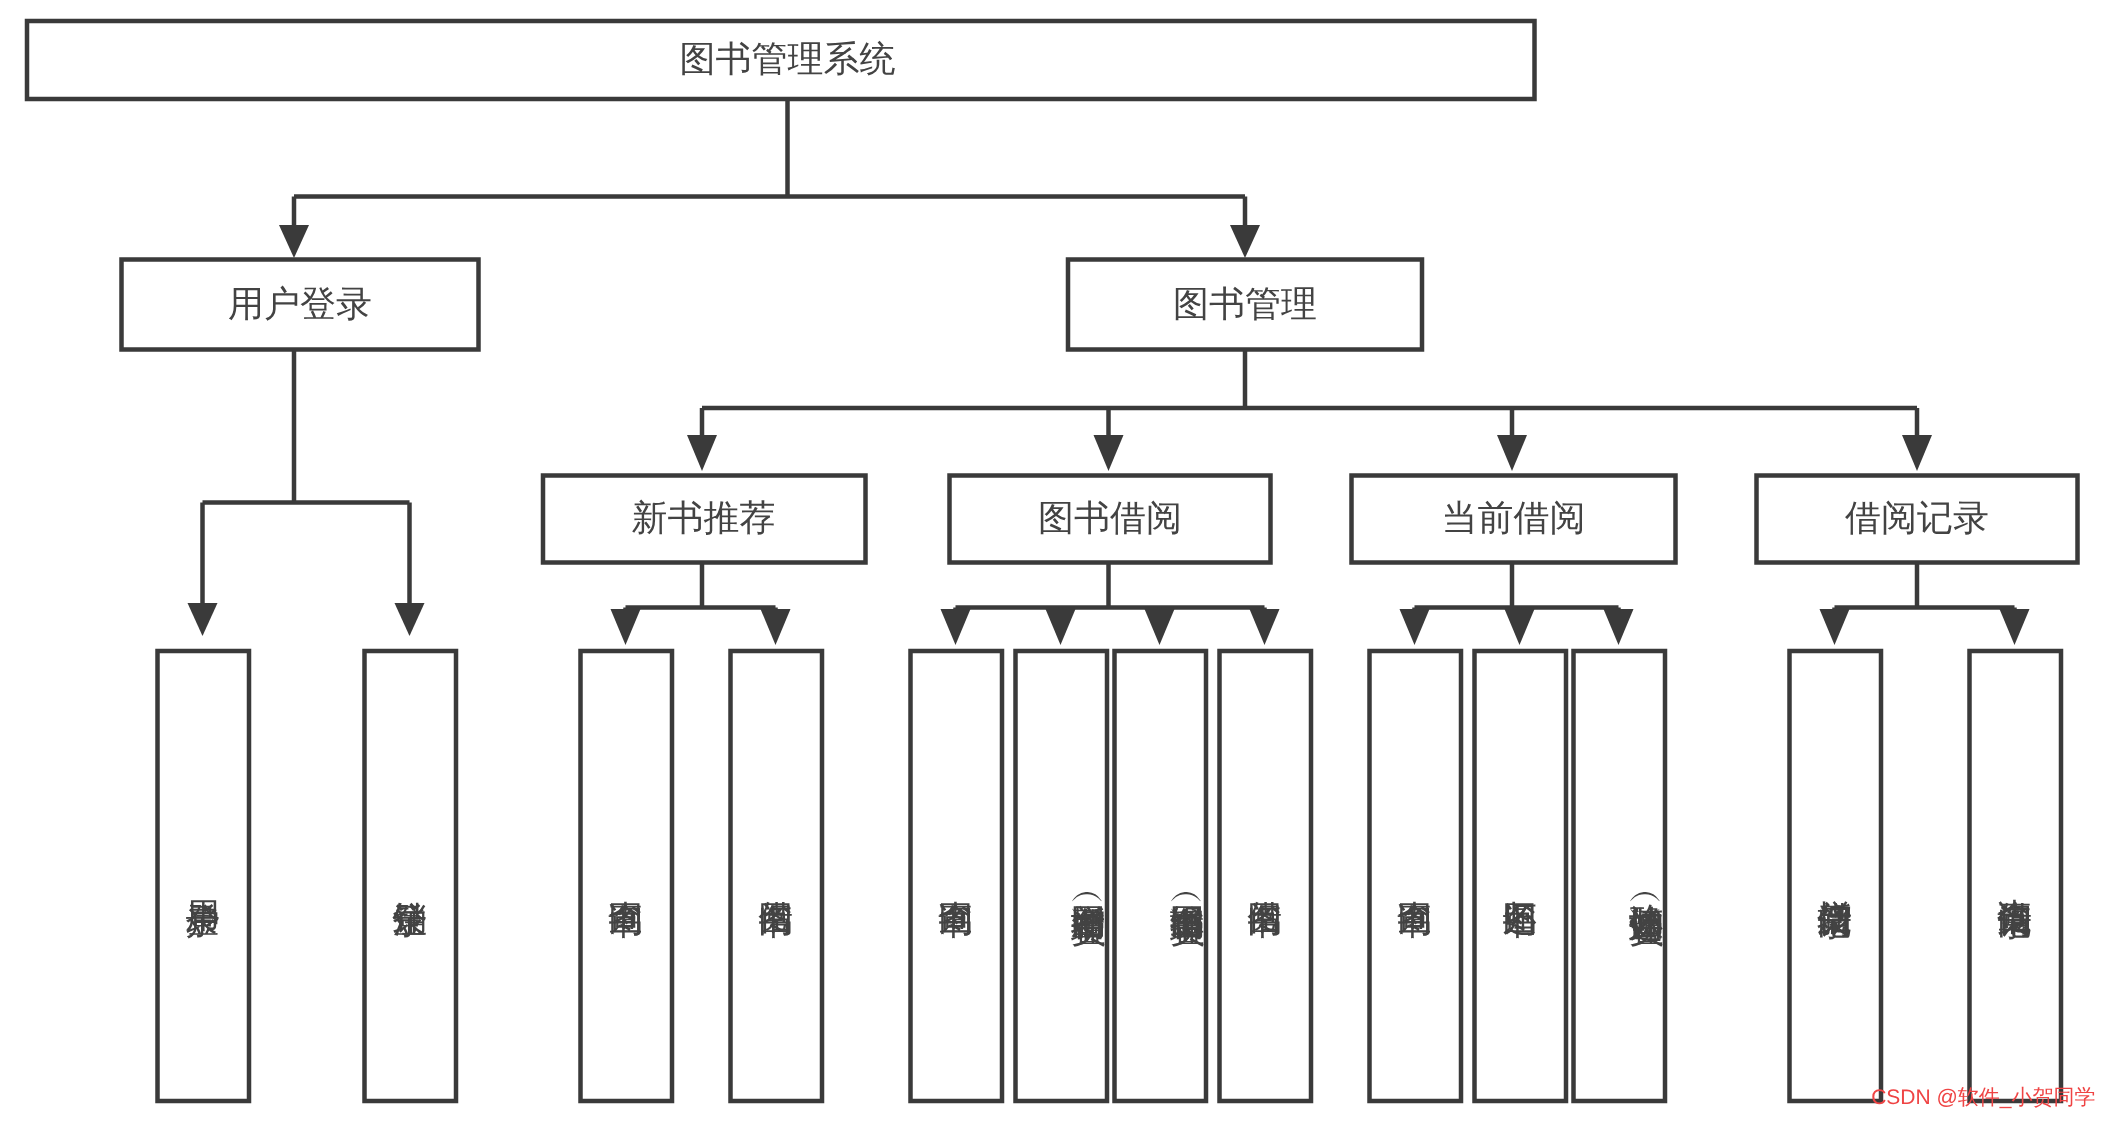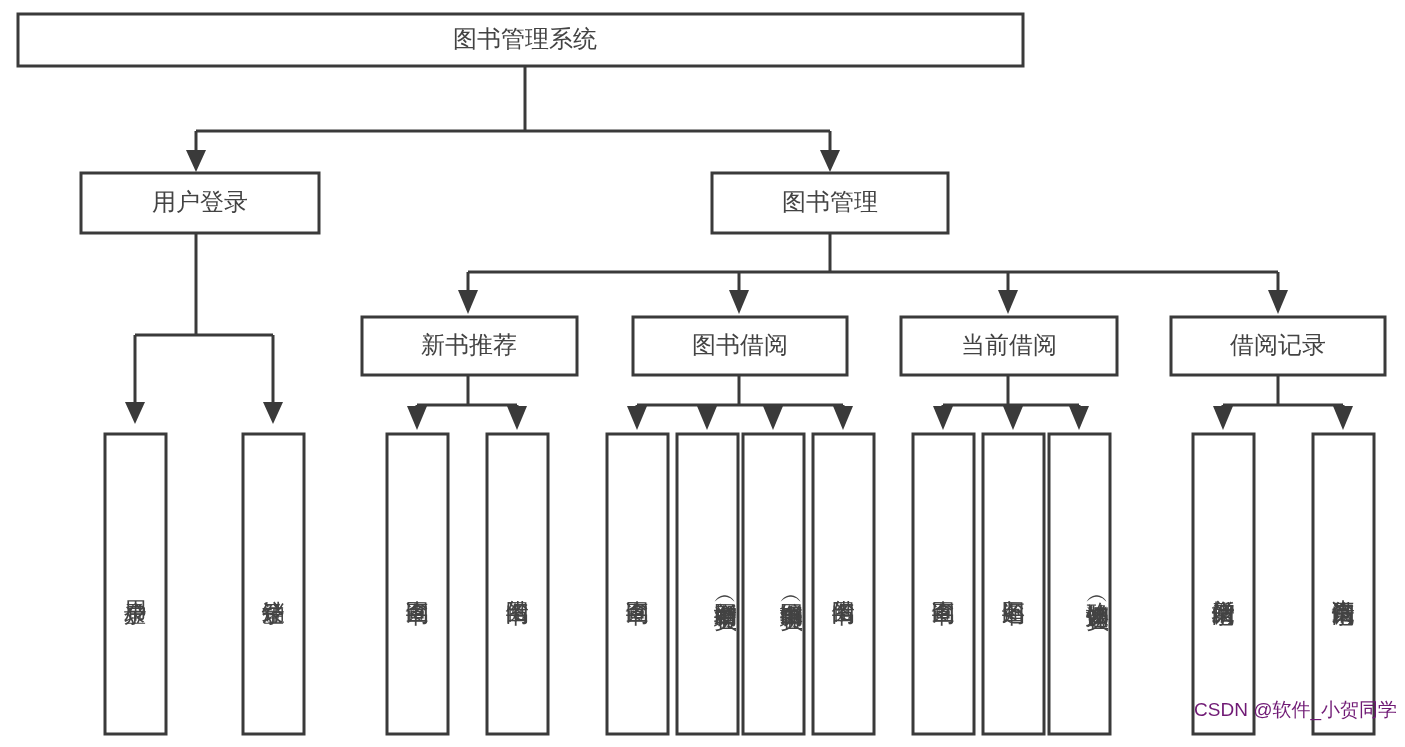--- a/index.html
+++ b/index.html
@@ -65,24 +65,24 @@
     align-items: flex-start;
     justify-content: center;
     pointer-events: none;
   }
   .leaf-label.centered {
     align-items: center;
   }
   .watermark {
     position: absolute;
     right: 8px;
-    bottom: 24px;
-    font-family: "Liberation Sans", "DejaVu Sans", sans-serif;
-    font-size: 19px;
-    color: #701a75;
+    bottom: 6px;
+    font-family: "Liberation Sans", "DejaVu Sans", sans-serif;
+    font-size: 14px;
+    color: #ef4444;
     white-space: nowrap;
   }
 </style>
 </head>
 <body>
 
 <div id="diagram-root">
 
   <svg class="diagram-svg" viewBox="0 0 1405 747">
     <defs>

